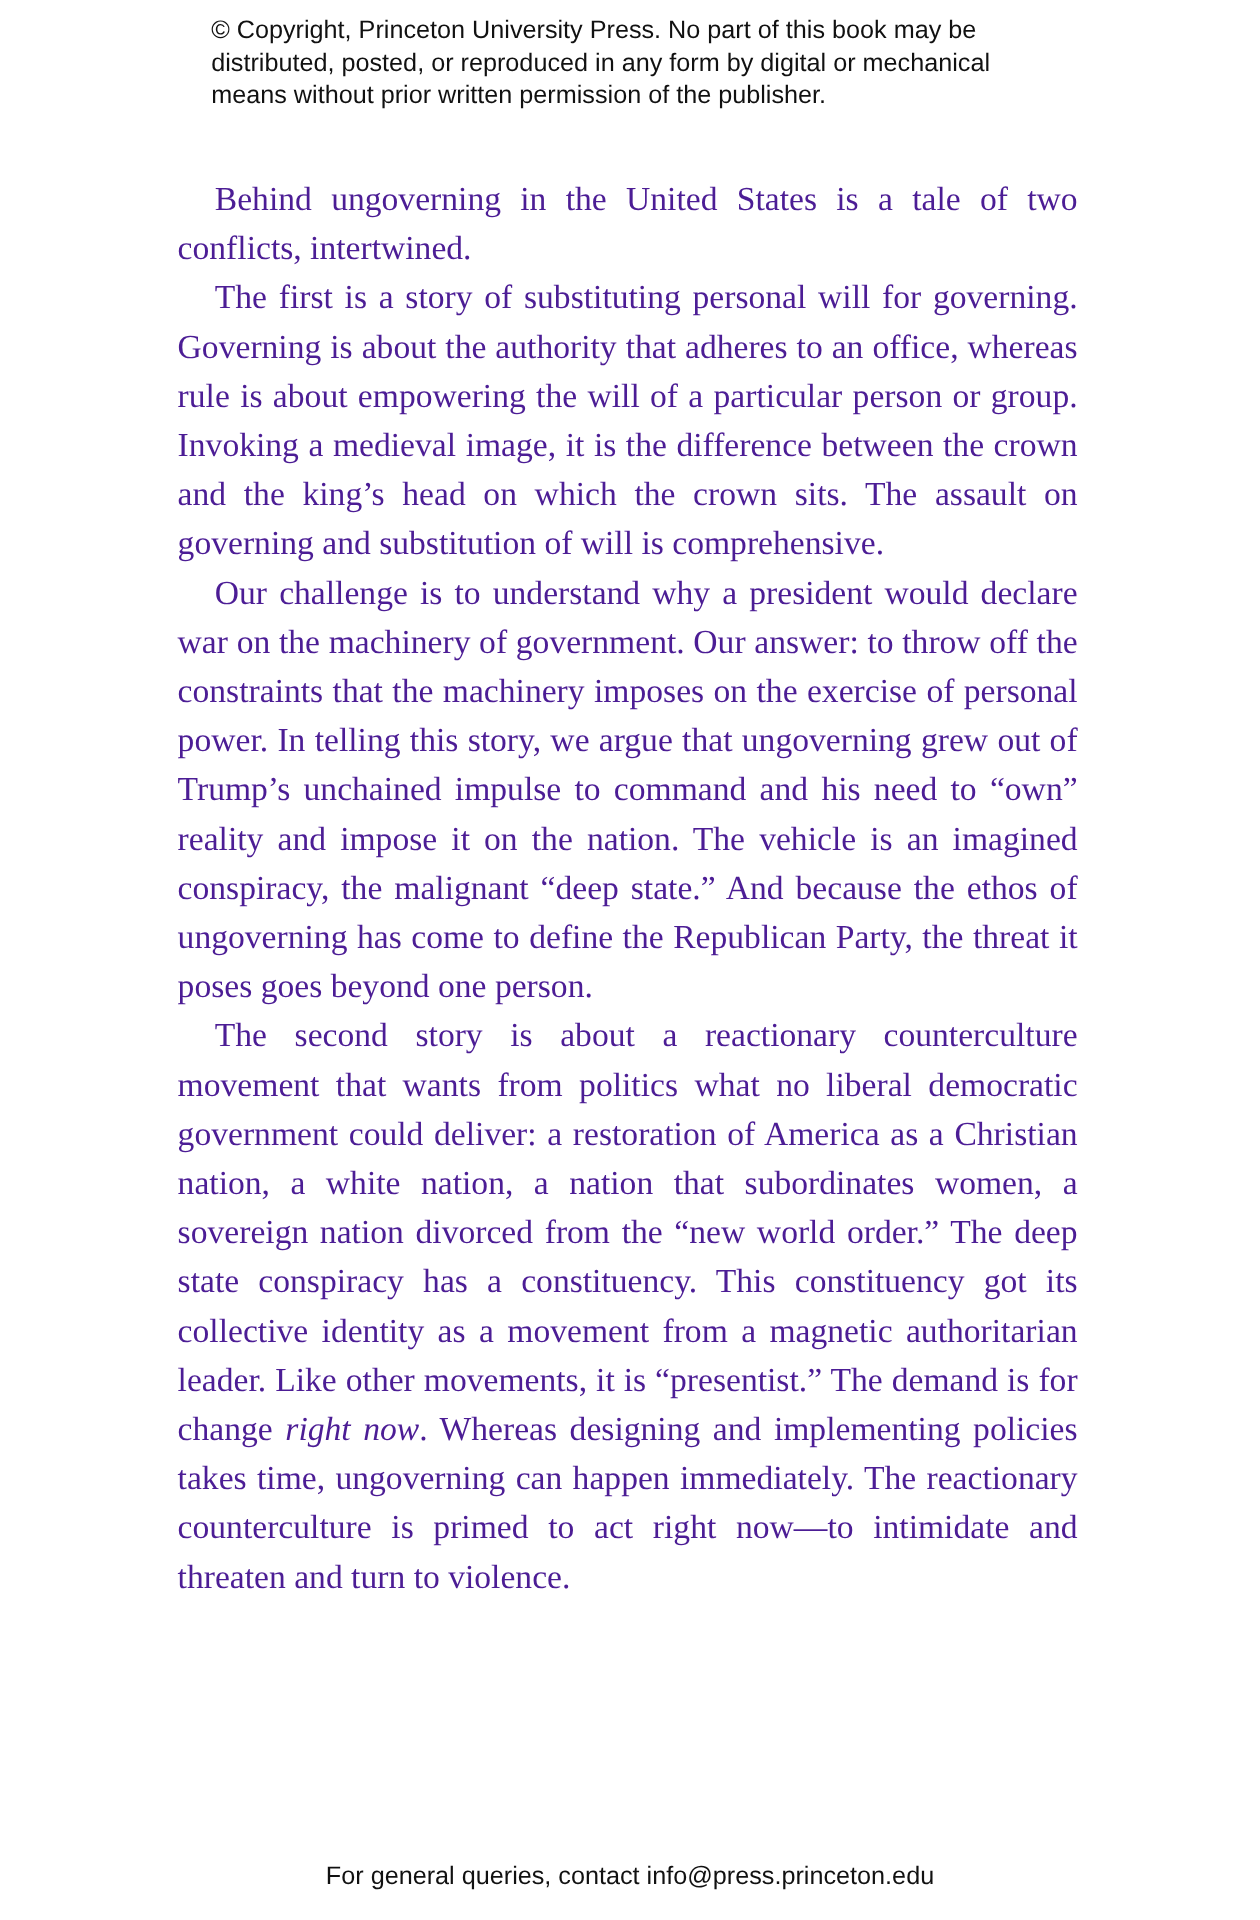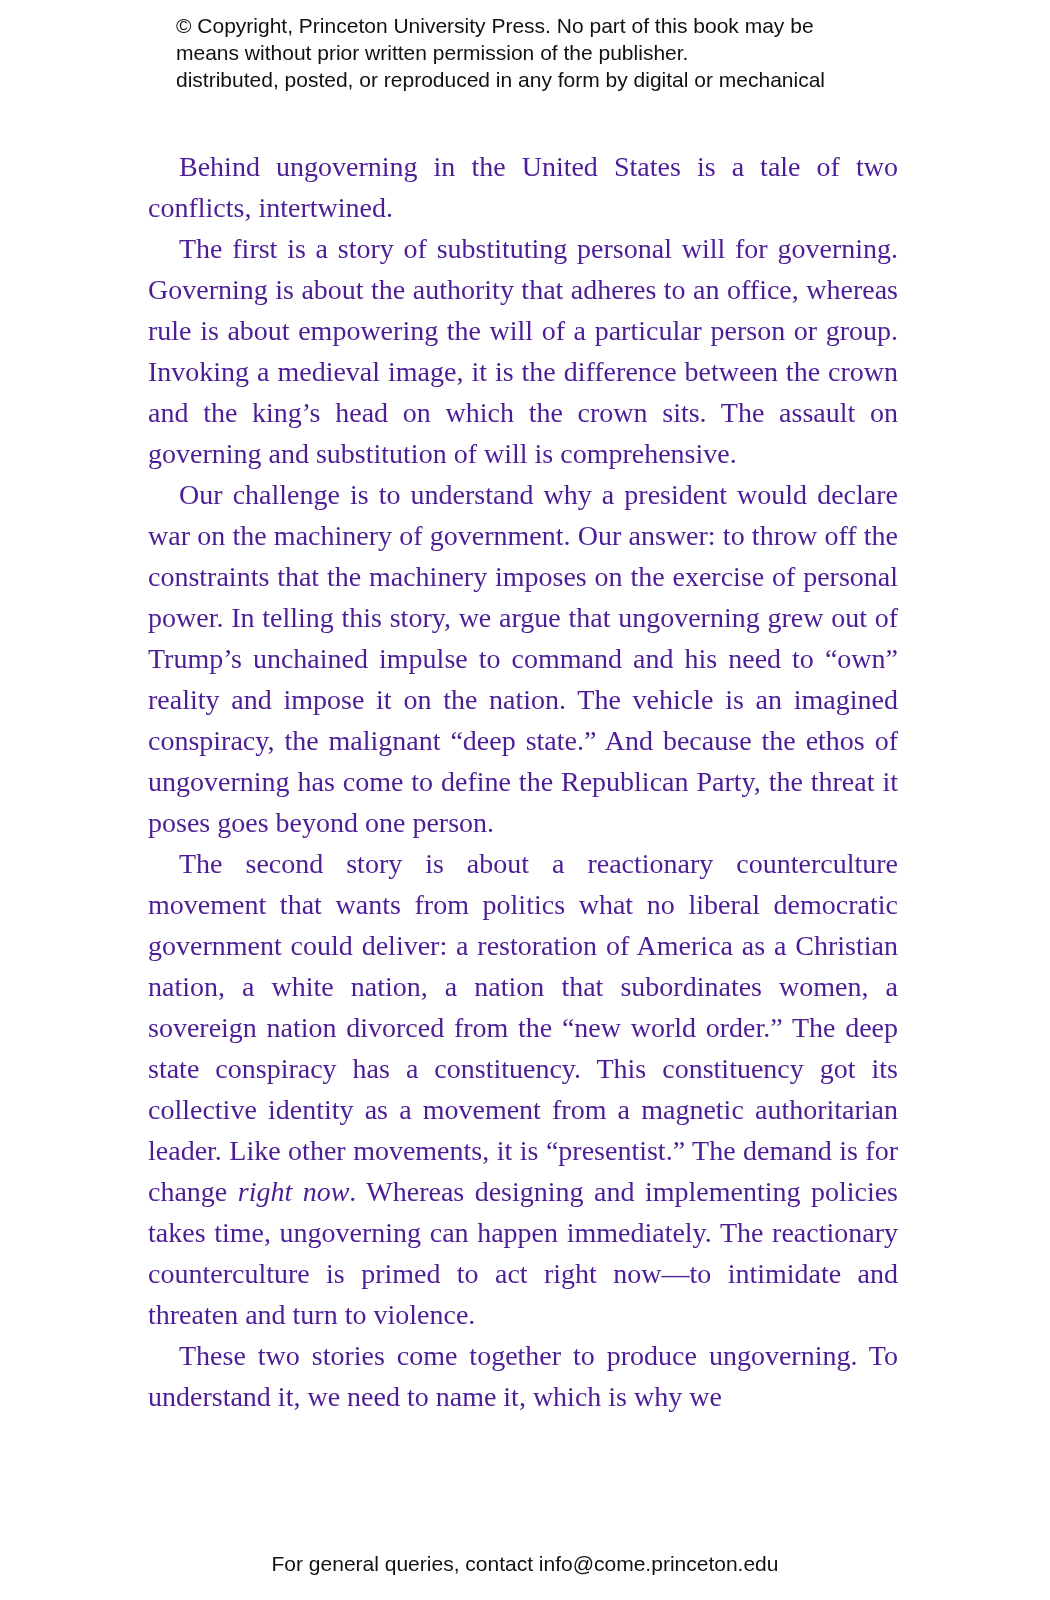--- a/index.html
+++ b/index.html
@@ -69,30 +69,29 @@
     color: #111111;
   }
 </style>
 </head>
 <body>
 
 <div class="page">
 
   <div class="copyright">
     <div>© Copyright, Princeton University Press. No part of this book may be</div>
+    <div>distributed, posted, or reproduced in any form by digital or mechanical</div>
     <div>means without prior written permission of the publisher.</div>
-    <div>distributed, posted, or reproduced in any form by digital or mechanical</div>
   </div>
 
 
   <div class="body-text">
     <p><span>Behind ungoverning in the United States is a tale of two conflicts, intertwined.</span></p>
     <p><span>The first is a story of substituting personal will for governing. Governing is about the authority that adheres to an office, whereas rule is about empowering the will of a particular person or group. Invoking a medieval image, it is the difference between the crown and the king’s head on which the crown sits. The assault on governing and substitution of will is comprehensive.</span></p>
     <p><span>Our challenge is to understand why a president would declare war on the machinery of government. Our answer: to throw off the constraints that the machinery imposes on the exercise of personal power. In telling this story, we argue that ungoverning grew out of Trump’s unchained impulse to command and his need to “own” reality and impose it on the nation. The vehicle is an imagined conspiracy, the malignant “deep state.” And because the ethos of ungoverning has come to define the Republican Party, the threat it poses goes beyond one person.</span></p>
     <p><span>The second story is about a reactionary counterculture movement that wants from politics what no liberal democratic government could deliver: a restoration of America as a Christian nation, a white nation, a nation that subordinates women, a sovereign nation divorced from the “new world order.” The deep state conspiracy has a constituency. This constituency got its collective identity as a movement from a magnetic authoritarian leader. Like other movements, it is “presentist.” The demand is for change </span><em>right now</em><span>. Whereas designing and implementing policies takes time, ungoverning can happen immediately. The reactionary counterculture is primed to act right now—to intimidate and threaten and turn to violence.</span></p>
-    <p><span>These two stories come together to produce ungoverning. To understand it, we need to name it, which is why we</span></p>
   </div>
 
   <div class="footer">
-    <span>For general queries, contact info@come.princeton.edu</span>
+    <span>For general queries, contact info@press.princeton.edu</span>
   </div>
 
 </div>
 
 </body></html>

